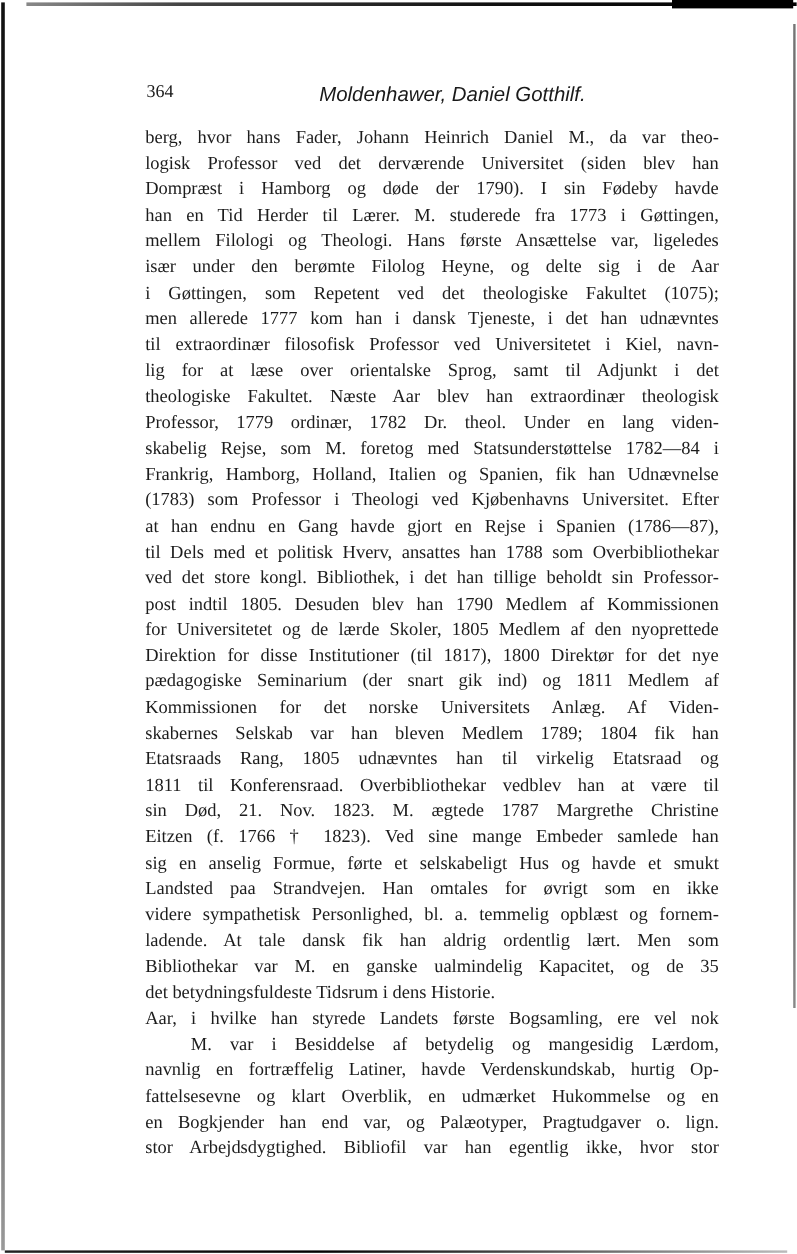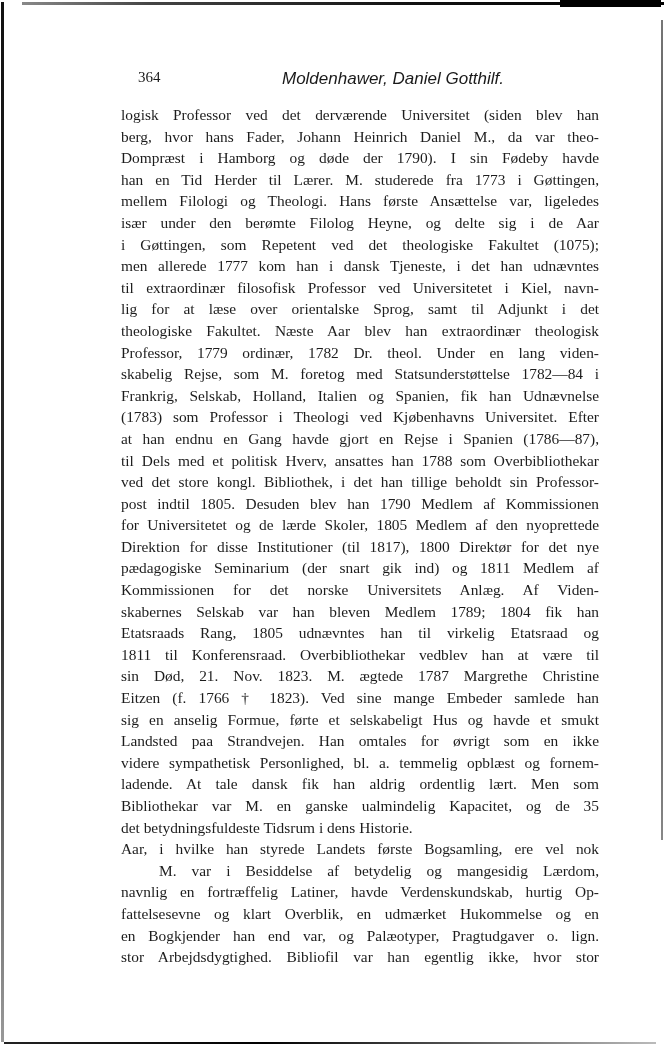--- a/index.html
+++ b/index.html
@@ -50,21 +50,21 @@
     .scan-border-bottom {
       position: absolute;
       left: 4px;
       bottom: 1px;
       width: 652px;
       height: 2px;
       background: linear-gradient(to right, #222 0%, #000 40%, #555 70%, #bbb 100%);
     }
     .running-head {
       position: absolute;
-      left: 138px;
+      left: 122px;
       top: 69px;
       width: 476px;
       height: 24px;
     }
     .page-number {
       position: absolute;
       left: 0;
       top: 0;
       font-size: 15px;
       font-family: "Liberation Serif", "DejaVu Serif", serif;
@@ -113,34 +113,34 @@
 <div class="scan-border-right"></div>
 <div class="scan-border-bottom"></div>
 
 <div class="running-head">
   <span class="page-number">364</span>
   <span class="running-title">Moldenhawer, Daniel Gotthilf.</span>
 </div>
 
 <div class="body-text">
   <div id="para-0">
+      <span class="line">berg, hvor hans Fader, Johann Heinrich Daniel M., da var theo-</span>
       <span class="line">logisk Professor ved det derværende Universitet (siden blev han</span>
-      <span class="line">berg, hvor hans Fader, Johann Heinrich Daniel M., da var theo-</span>
       <span class="line">Dompræst i Hamborg og døde der 1790). I sin Fødeby havde</span>
       <span class="line">han en Tid Herder til Lærer. M. studerede fra 1773 i Gøttingen,</span>
       <span class="line">mellem Filologi og Theologi. Hans første Ansættelse var, ligeledes</span>
       <span class="line">især under den berømte Filolog Heyne, og delte sig i de Aar</span>
       <span class="line">i Gøttingen, som Repetent ved det theologiske Fakultet (1075);</span>
       <span class="line">men allerede 1777 kom han i dansk Tjeneste, i det han udnævntes</span>
       <span class="line">til extraordinær filosofisk Professor ved Universitetet i Kiel, navn-</span>
       <span class="line">lig for at læse over orientalske Sprog, samt til Adjunkt i det</span>
       <span class="line">theologiske Fakultet. Næste Aar blev han extraordinær theologisk</span>
       <span class="line">Professor, 1779 ordinær, 1782 Dr. theol. Under en lang viden-</span>
       <span class="line">skabelig Rejse, som M. foretog med Statsunderstøttelse 1782—84 i</span>
-      <span class="line">Frankrig, Selskab, Holland, Italien og Spanien, fik han Udnævnelse</span>
+      <span class="line">Frankrig, Hamborg, Holland, Italien og Spanien, fik han Udnævnelse</span>
       <span class="line">(1783) som Professor i Theologi ved Kjøbenhavns Universitet. Efter</span>
       <span class="line">at han endnu en Gang havde gjort en Rejse i Spanien (1786—87),</span>
       <span class="line">til Dels med et politisk Hverv, ansattes han 1788 som Overbibliothekar</span>
       <span class="line">ved det store kongl. Bibliothek, i det han tillige beholdt sin Professor-</span>
       <span class="line">post indtil 1805. Desuden blev han 1790 Medlem af Kommissionen</span>
       <span class="line">for Universitetet og de lærde Skoler, 1805 Medlem af den nyoprettede</span>
       <span class="line">Direktion for disse Institutioner (til 1817), 1800 Direktør for det nye</span>
       <span class="line">pædagogiske Seminarium (der snart gik ind) og 1811 Medlem af</span>
       <span class="line">Kommissionen for det norske Universitets Anlæg. Af Viden-</span>
       <span class="line">skabernes Selskab var han bleven Medlem 1789; 1804 fik han</span>

